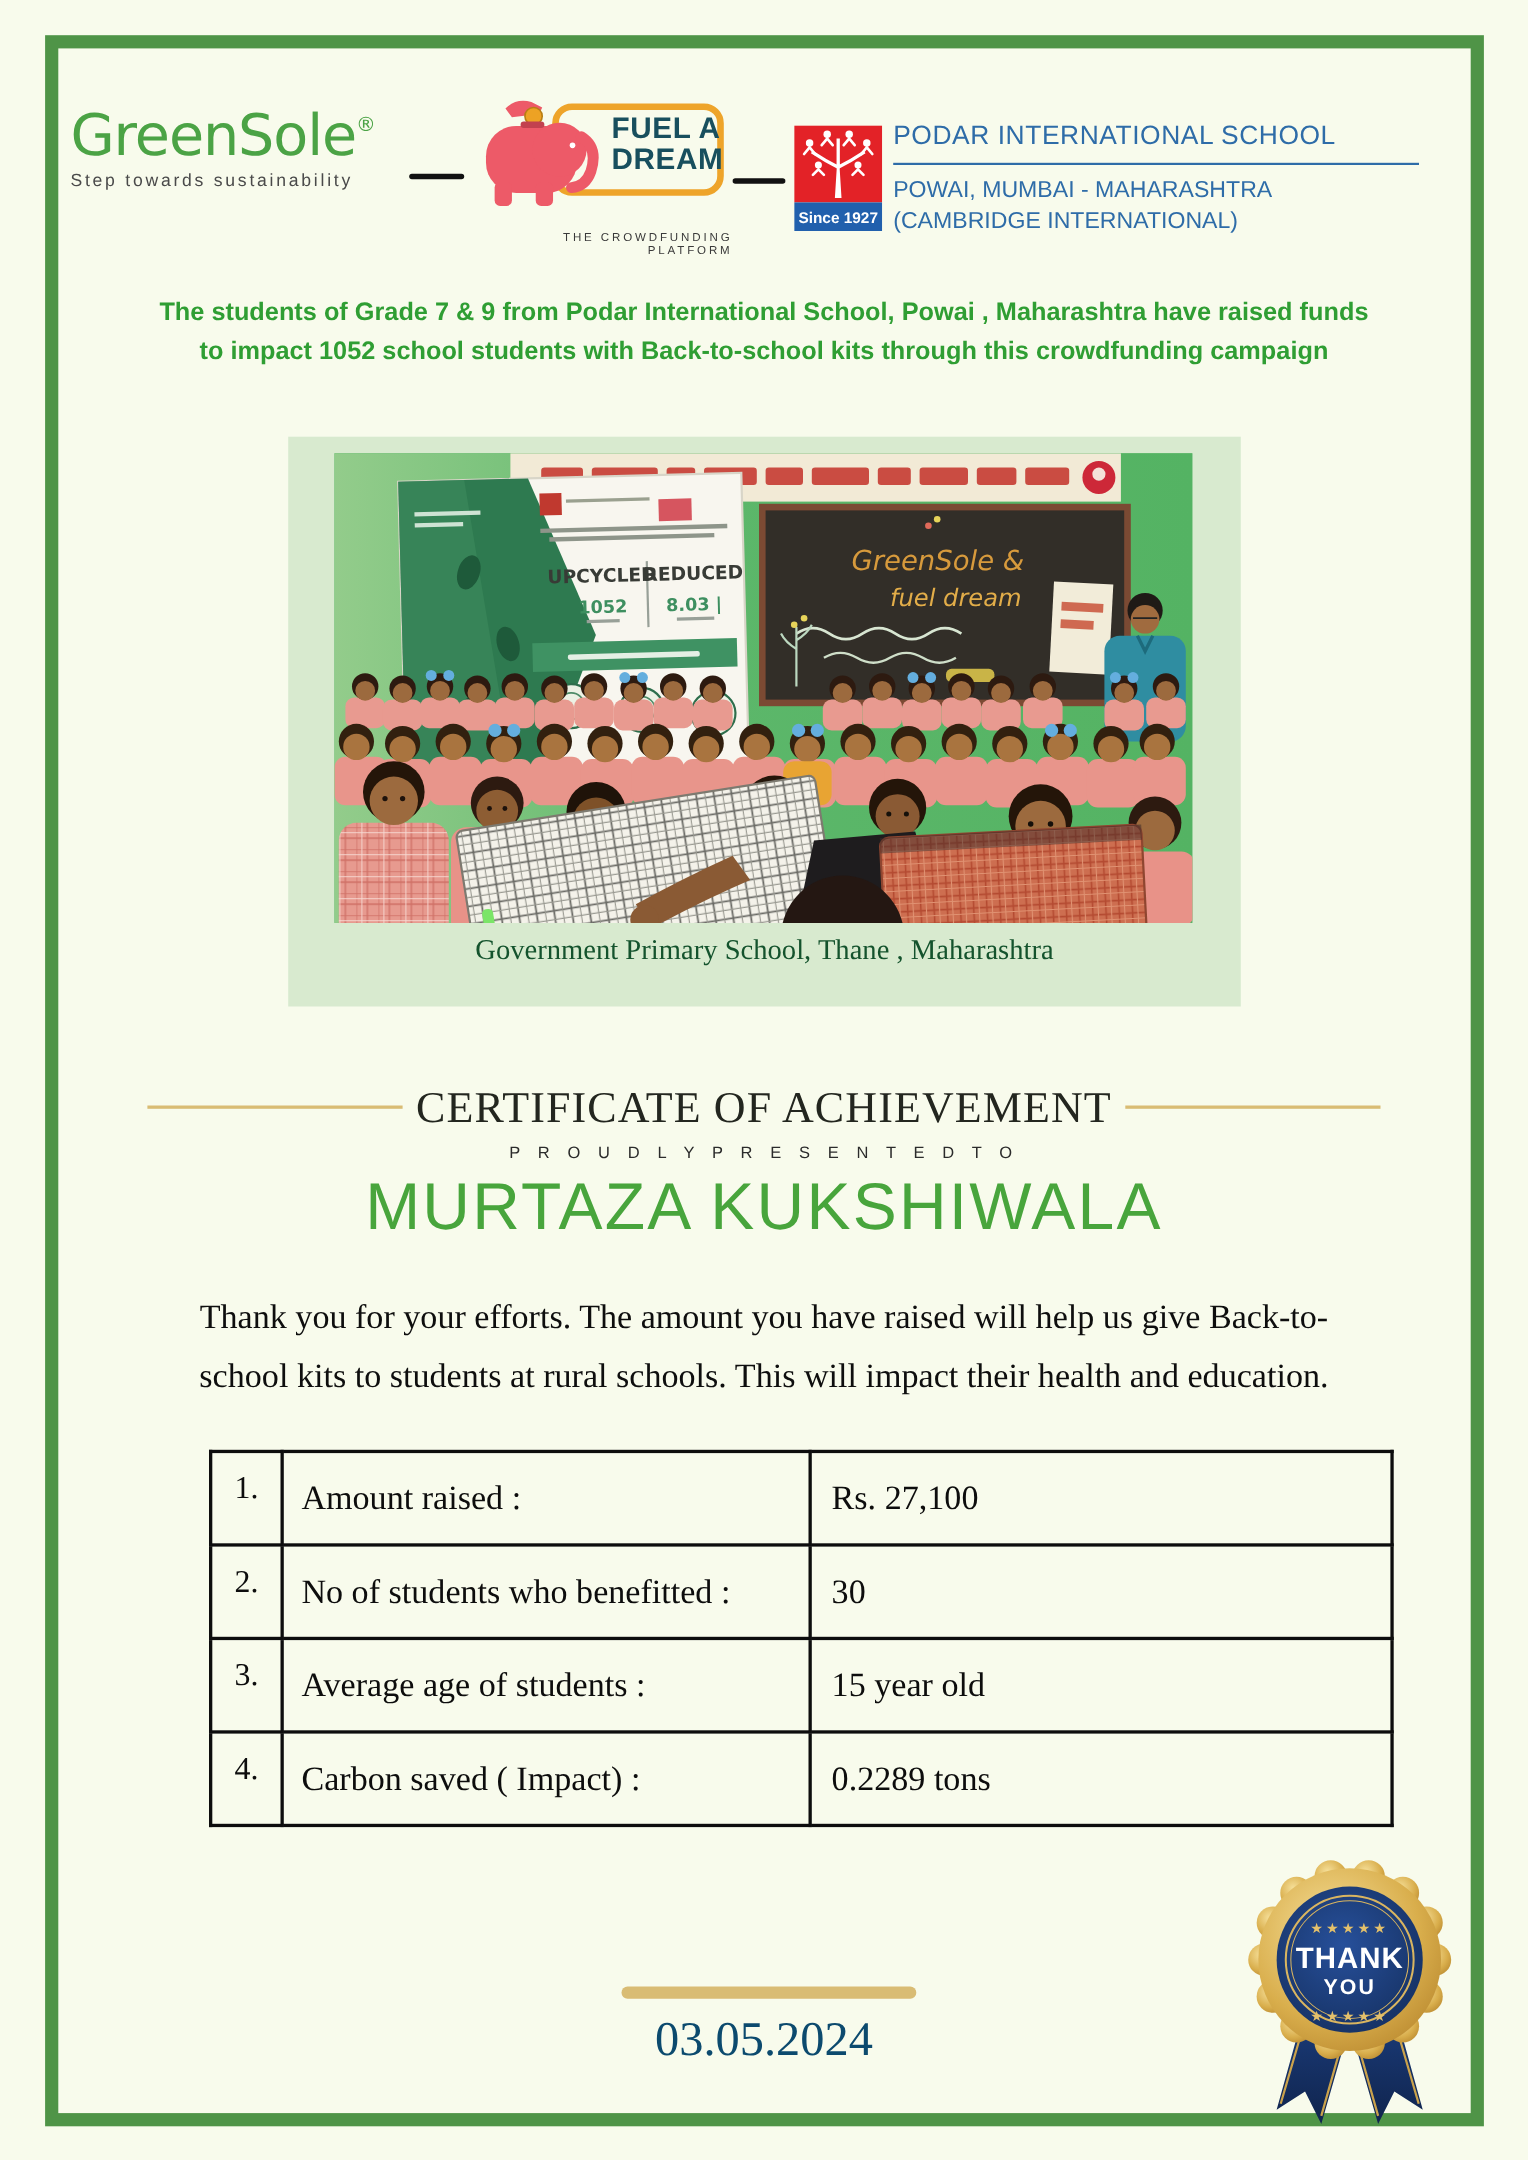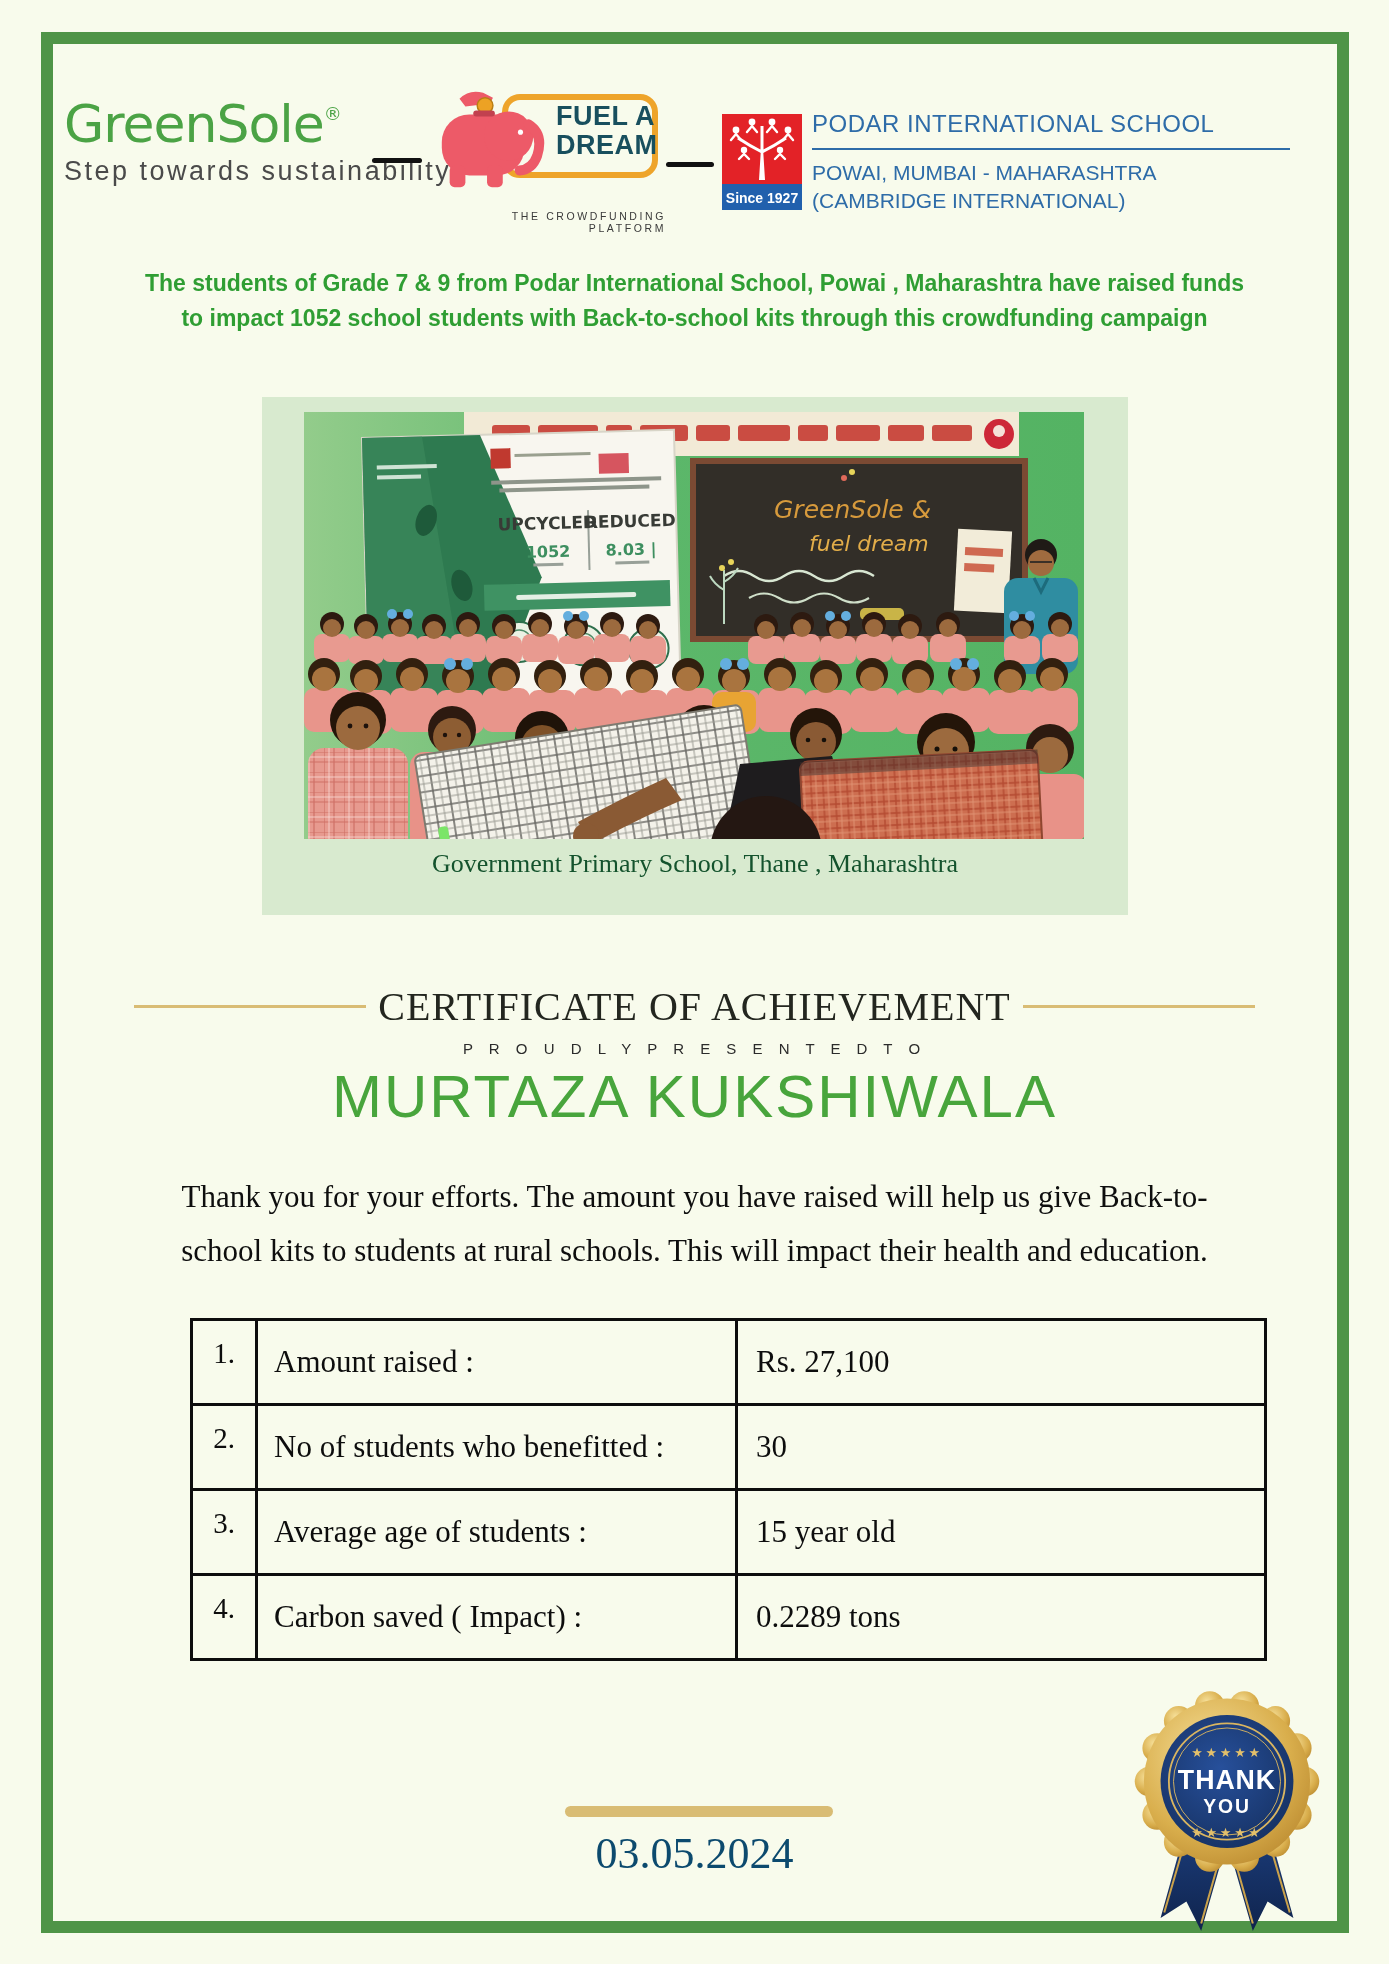--- a/index.html
+++ b/index.html
@@ -5,21 +5,21 @@
   html,body{margin:0;padding:0;background:#f8fbec;}
   .page{position:relative;width:1389px;height:1964px;margin:0 auto;background:#f8fbec;
         font-family:"Liberation Sans",sans-serif;overflow:hidden;}
   .abs{position:absolute;}
   
   .frame{left:41px;top:32px;width:1308px;height:1901px;border:12px solid #4f9447;box-sizing:border-box;z-index:1;}
   
   .greensole{left:64px;top:86px;z-index:2;}
   .gs-name{font-family:"DejaVu Sans",sans-serif;font-size:52px;font-weight:400;color:#4ba345;letter-spacing:-1px;line-height:56px;}
   .gs-reg{font-size:18px;vertical-align:22px;color:#4ba345;}
-  .gs-tagline{font-size:27px;color:#4a4a4a;letter-spacing:2.5px;margin-top:4px;}
+  .gs-tagline{font-size:16px;color:#4a4a4a;letter-spacing:2.5px;margin-top:4px;}
   .dash{height:5px;background:#111;border-radius:3px;z-index:2;}
   .dash1{left:372px;top:158px;width:50px;}
   .dash2{left:666px;top:162px;width:48px;}
   .fad{left:430px;top:84px;width:236px;height:150px;z-index:2;}
   .fad-box{position:absolute;left:72px;top:10px;width:156px;height:84px;border:6px solid #eea42a;border-radius:18px;box-sizing:border-box;}
   .fad-text{position:absolute;left:126px;top:18px;font-weight:bold;font-size:27px;line-height:29px;color:#184f5e;letter-spacing:0.5px;}
   .fad-elephant{position:absolute;left:0;top:0;width:118px;height:112px;}
   .fad-tagline{position:absolute;left:0;top:126px;width:236px;text-align:right;font-size:10.5px;letter-spacing:2.6px;color:#3a3a3a;}
   .podar-logo{left:722px;top:114px;width:80px;height:96px;z-index:2;}
   .podar-text{left:812px;top:110px;width:480px;z-index:2;color:#2e6ca8;}

